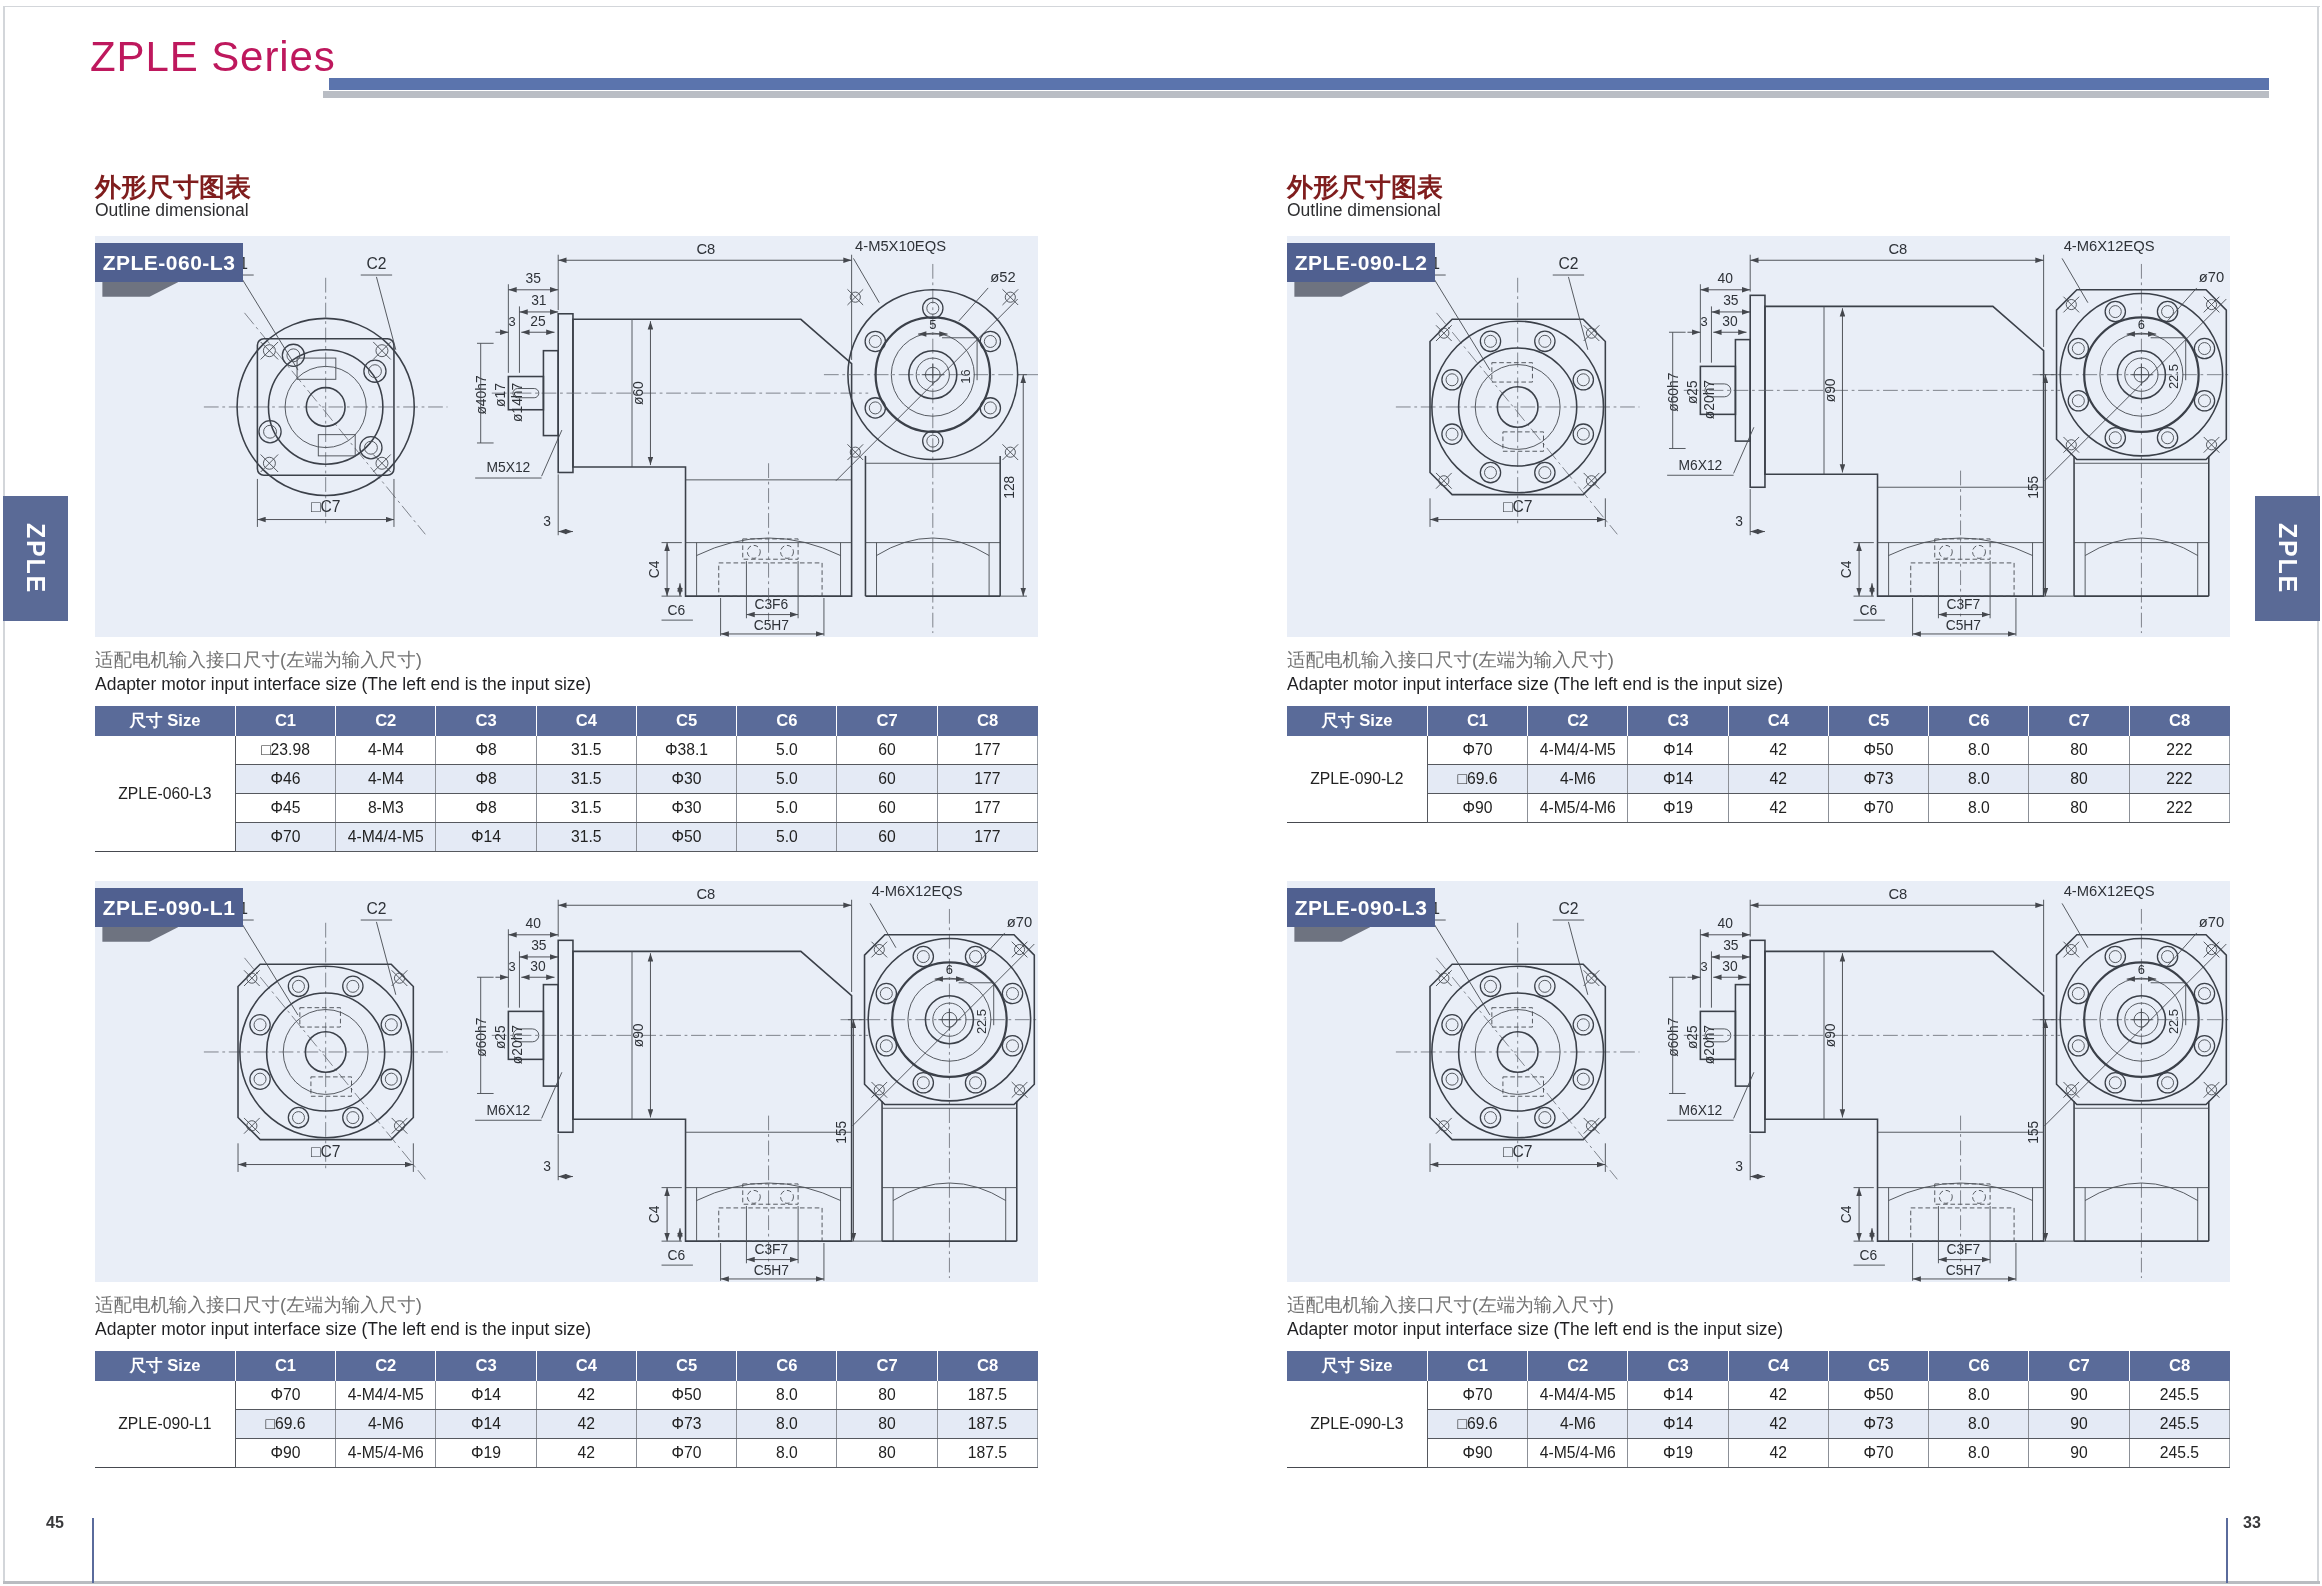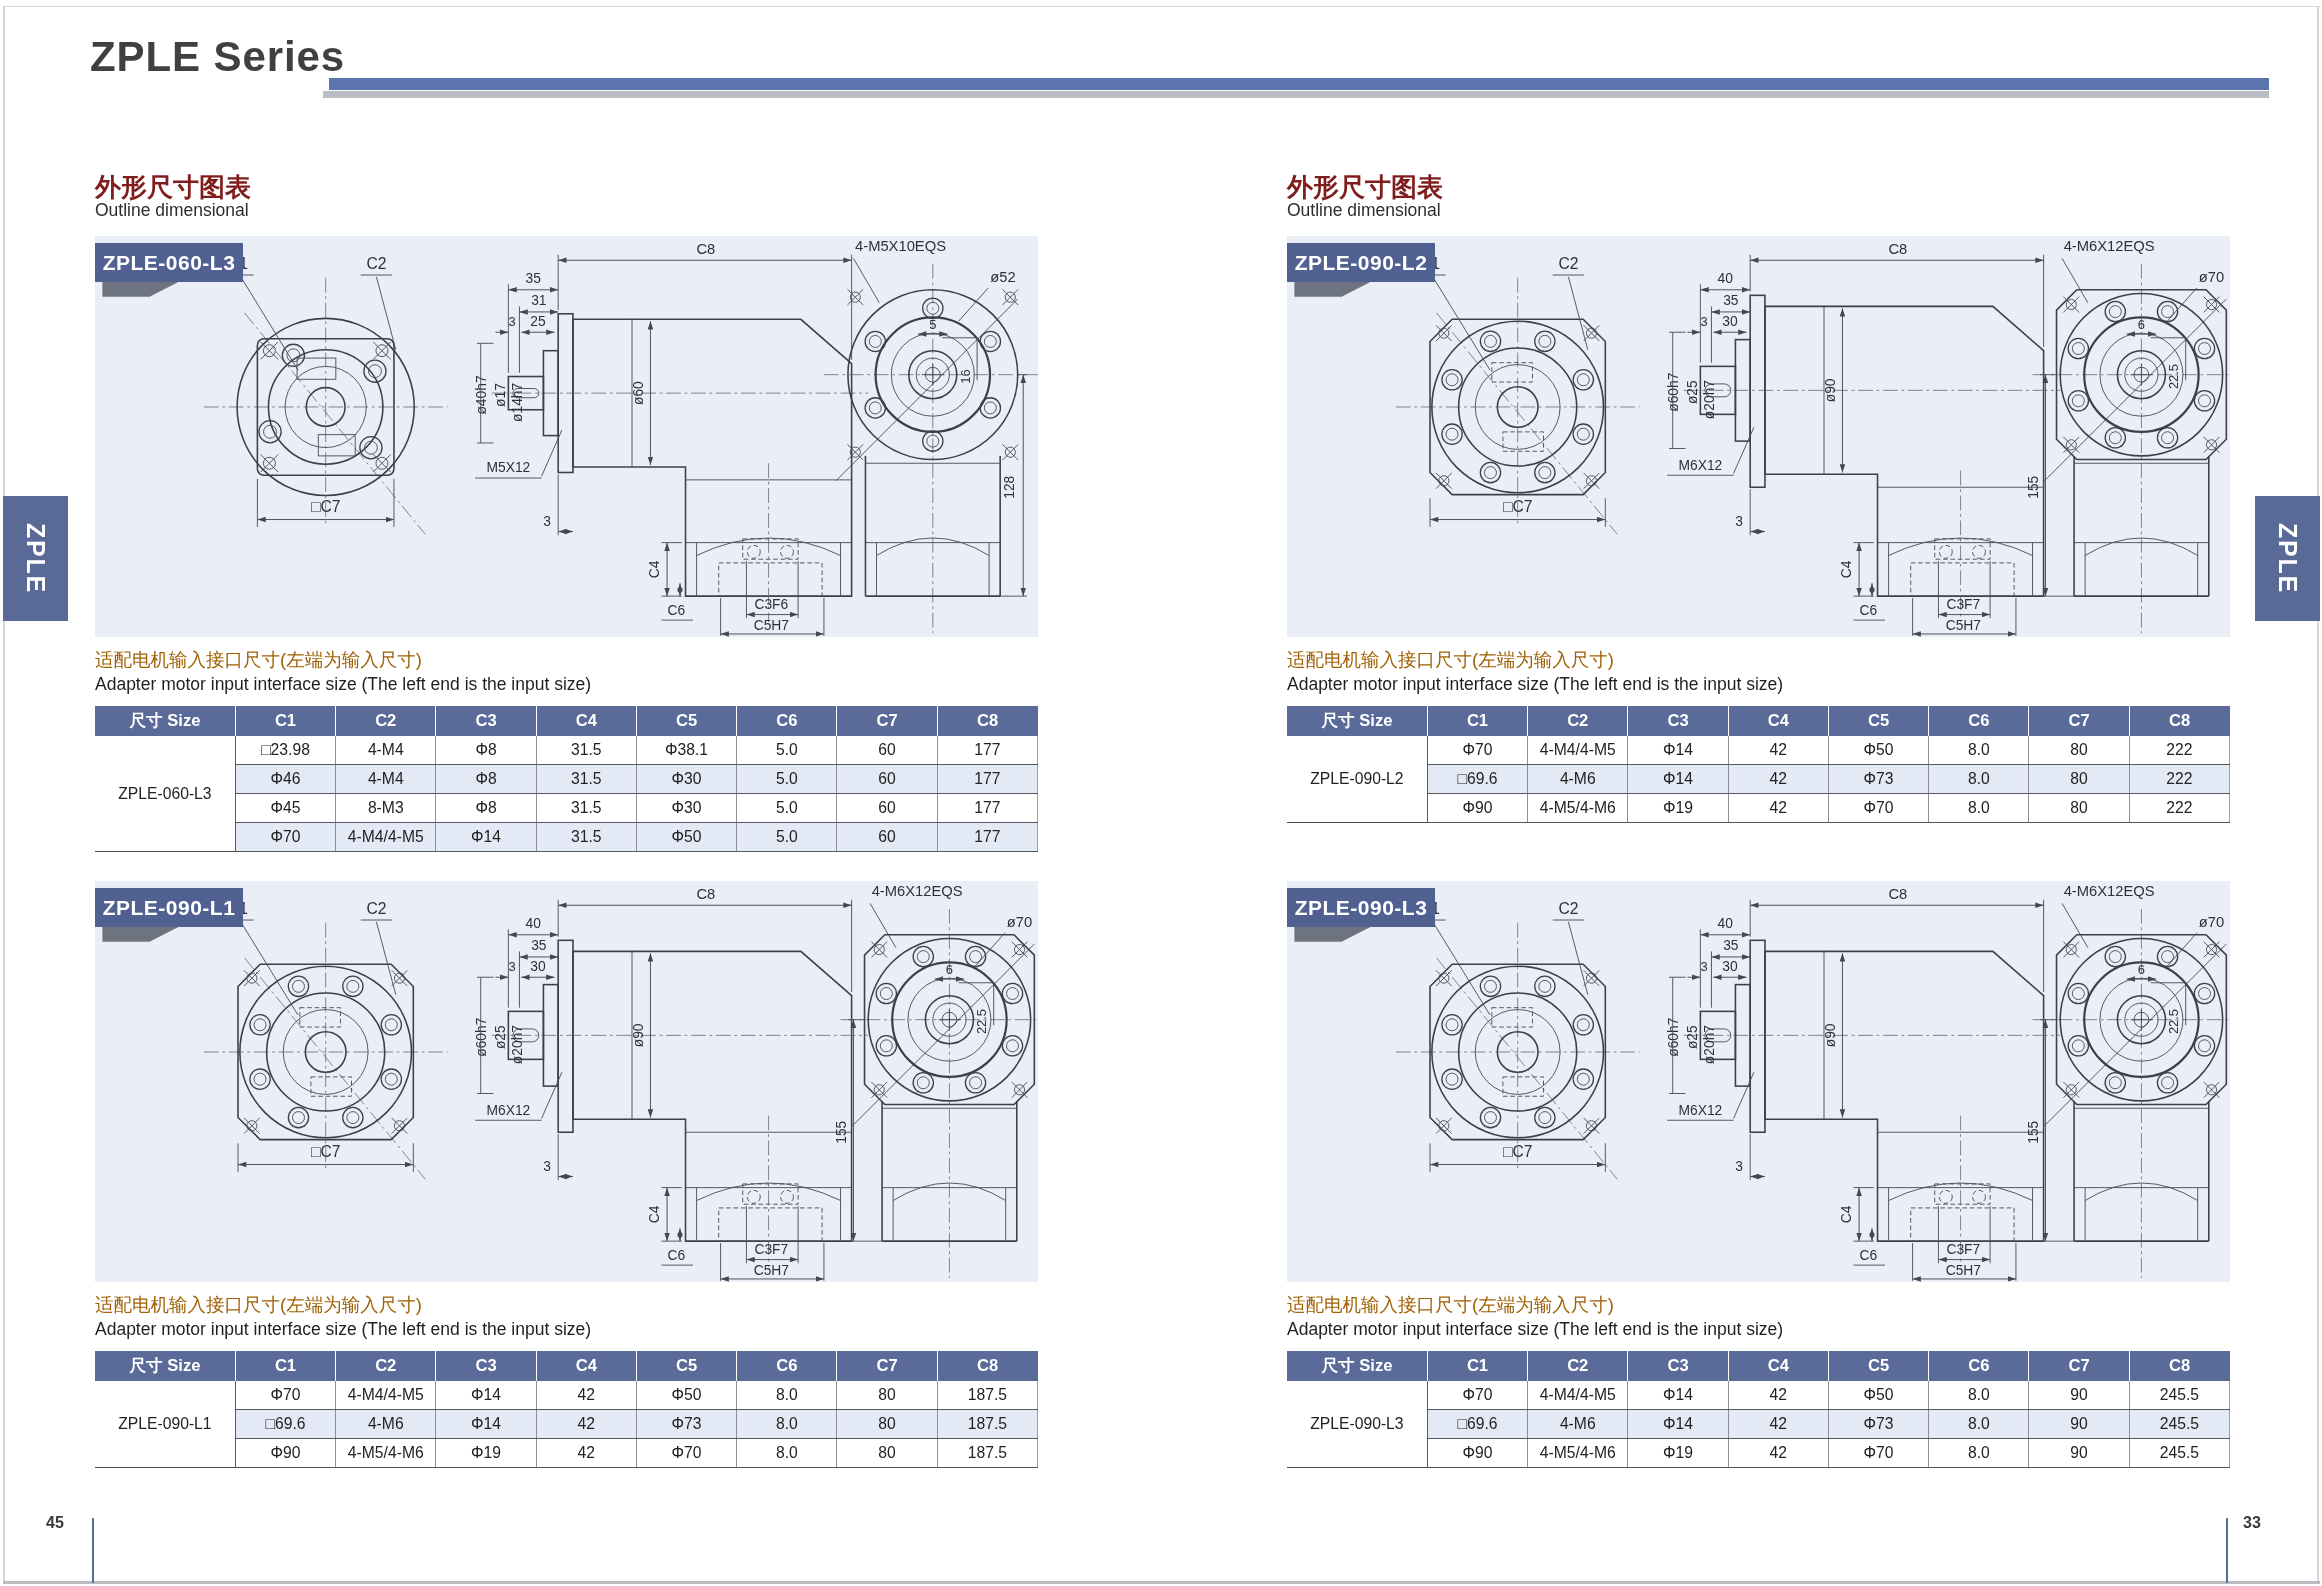--- a/index.html
+++ b/index.html
@@ -2,43 +2,43 @@
 <html style="font-size:14.8px"><head>
 <meta charset="utf-8">
 <style>
   html,body{margin:0;padding:0;background:#ffffff;}
   body{width:2322px;height:1587px;position:relative;overflow:hidden;
        font-family:"Liberation Sans","DejaVu Sans",sans-serif;}
   
   .edge{position:absolute;background:#d3d6da;}
   .edge-bottom{background:#b9bcc1;}
   
-  .title{position:absolute;left:90px;top:33px;font-size:42px;font-weight:bold;
-         color:#404040;letter-spacing:0.9px;text-align:right;}
+  .title{position:absolute;left:90px;top:33px;font-size:42px;font-weight:normal;
+         color:#be185d;letter-spacing:0.9px;text-align:right;}
   .bar-blue{position:absolute;left:329px;top:78px;width:1940px;height:12px;background:#5b74ad;}
   .bar-gray{position:absolute;left:323px;top:91px;width:1946px;height:6.5px;background:#b9bdc4;}
   
   .sidetab{position:absolute;width:65px;height:125px;background:#5a6a96;
            display:flex;align-items:center;justify-content:center;}
   .sidetab span{display:block;color:#fff;font-weight:bold;font-size:25px;letter-spacing:1.8px;
                 transform:rotate(90deg);white-space:nowrap;}
   
   .headzh{position:absolute;font-size:26px;font-weight:bold;color:#7f1d1d;}
   .headen{position:absolute;font-size:17.5px;color:#2e2e30;}
   
   .panel{position:absolute;width:943px;height:401px;background:#e9eef7;}
   .panel svg{position:absolute;left:0;top:0;width:943px;height:401px;}
   .badge{position:absolute;left:0px;top:7.4px;width:148px;height:39px;background:#506090;
          color:#fff;font-weight:bold;font-size:21px;display:flex;align-items:center;
          justify-content:center;letter-spacing:0.5px;}
   .badge-tail{position:absolute;left:7.4px;top:46px;width:76px;height:14.8px;background:#6e7380;
               clip-path:polygon(0 0,100% 0,62% 100%,0 100%);}
   
   .cap{position:absolute;width:943px;}
-  .capzh{font-size:18.5px;color:#a16207;line-height:24px;}
+  .capzh{font-size:18.5px;color:#737373;line-height:24px;}
   .capen{font-size:17.5px;color:#1f1f22;line-height:24px;}
   
   .tablewrap{position:absolute;width:943px;}
   table.spec{border-collapse:collapse;width:943px;table-layout:fixed;
              font-size:15.7px;color:#222;border-bottom:1.8px solid #46494f;}
   table.spec th{background:#5a6b99;color:#fff;font-weight:bold;height:30px;
                 border-right:1.8px solid #fff;font-size:16.6px;padding:0;}
   table.spec th:last-child{border-right:none;}
   table.spec td{height:28px;text-align:center;border-right:0.9px solid #8c9097;
                 border-bottom:0.9px solid #55585e;background:#fff;padding:0;}

